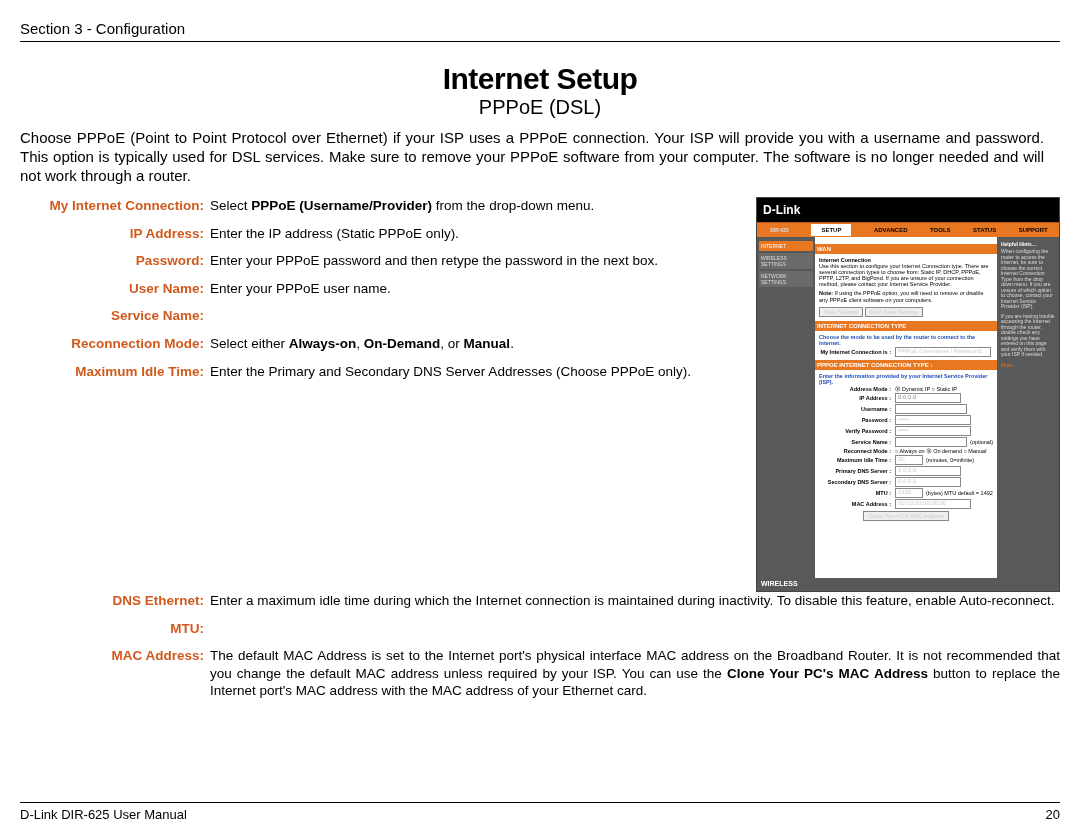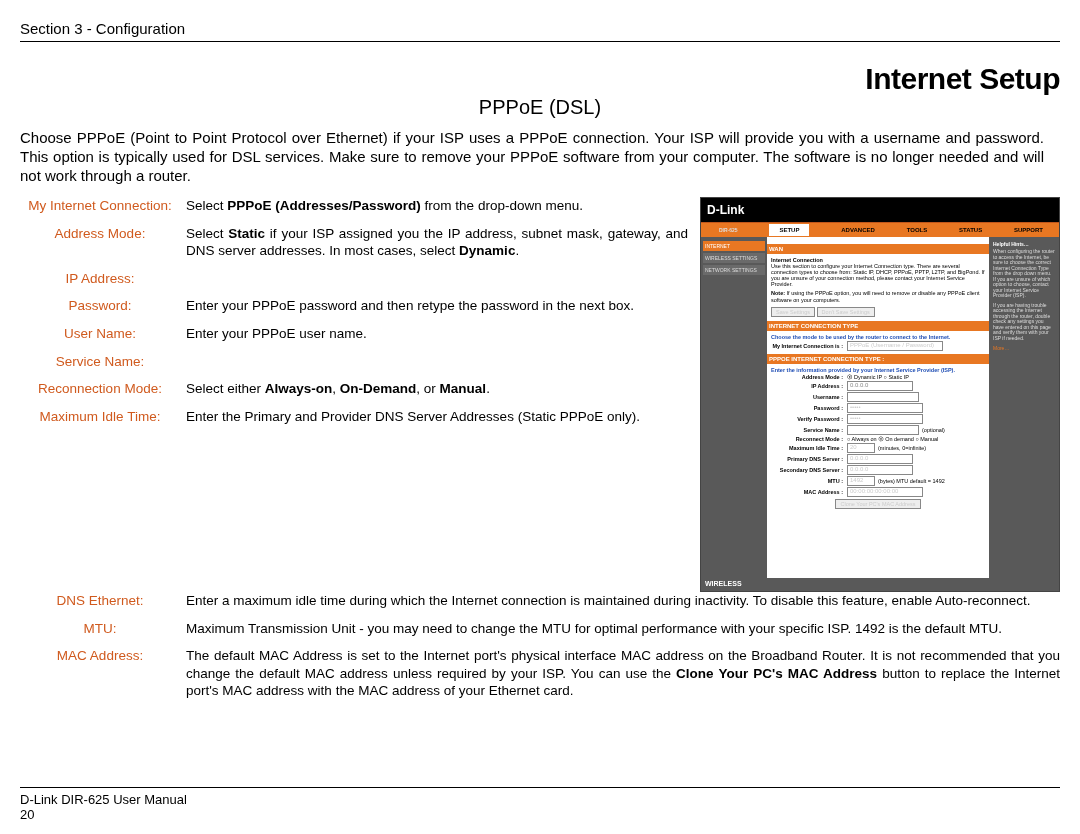--- a/index.html
+++ b/index.html
@@ -9,21 +9,21 @@
     color: #000;
     width: 1080px;
     height: 834px;
     box-sizing: border-box;
     padding: 20px 20px 15px 20px;
     position: relative;
   }
   .hr { border-top: 1px solid #000; margin: 4px 0 20px 0; }
   .section-header { font-size: 15px; color: #000; }
   h1.title {
-    text-align: right;
+    text-align: center;
     font-family: "Arial Black", Arial, sans-serif;
     font-weight: 900;
     font-size: 30px;
     margin: 10px 0 0 0;
     letter-spacing: -0.5px;
   }
   h2.subtitle {
     text-align: center;
     font-weight: normal;
     font-size: 20px;
@@ -34,29 +34,30 @@
     text-align: justify;
     margin: 0 16px 12px 0;
     line-height: 1.25;
   }
   .content-area { display: flex; gap: 12px; }
   .text-col { flex: 1; }
   .def-row { display: flex; margin-bottom: 10px; font-size: 13.5px; line-height: 1.3; }
   .def-label {
     width: 160px;
     min-width: 160px;
-    text-align: center;
+    text-align: right;
     color: #d05a1e;
-    font-weight: normal;
+    font-weight: bold;
     padding-right: 6px;
+    margin-left: 24px;
   }
   .def-text { flex: 1; text-align: justify; }
   .bold-inline { font-weight: bold; }
   .screenshot {
-    width: 360px;
+    width: 304px;
     height: 395px;
     border: 1px solid #444;
     background: #595959;
     box-sizing: border-box;
     font-size: 6px;
     color: #ccc;
     overflow: hidden;
     position: relative;
   }
   .router-top { background: #000; height: 24px; display:flex; align-items:center; padding:0 6px; }
@@ -72,51 +73,46 @@
   .orange-band { background:#e87722; color:#fff; font-weight:bold; padding:2px; margin: 3px -4px; font-size:6px; }
   .main-txt { color:#000; font-size:5.5px; line-height:1.1; }
   .form-row { display:flex; margin:1px 0; align-items:center; }
   .form-lbl { width:72px; text-align:right; color:#000; font-size:5.5px; font-weight:bold; padding-right:4px; }
   .form-in { height:8px; border:1px solid #888; background:#fff; flex:0 0 auto; }
   .btn-sm { border:1px solid #888; background:#eee; padding:1px 4px; font-size:5.5px; display:inline-block; }
   .blue-txt { color:#1e4db4; font-weight:bold; }
   .bot-band { background:#595959; color:#fff; font-size:7px; padding:2px 4px; font-weight:bold; }
   .footer { position: absolute; bottom: 12px; left: 20px; right: 20px; }
   .footer-hr { border-top: 1px solid #000; margin-bottom: 4px; }
-  .footer-row { display:flex; justify-content: space-between; font-size: 13px; flex-direction: column; }
+  .footer-row { display:flex; justify-content: space-between; font-size: 13px; }
 </style>
 </head>
 <body>
 
 <div class="section-header">Section 3 - Configuration</div>
 <div class="hr"></div>
 
 <h1 class="title">Internet Setup</h1>
 <h2 class="subtitle">PPPoE (DSL)</h2>
 
 <p class="intro">Choose PPPoE (Point to Point Protocol over Ethernet) if your ISP uses a PPPoE connection. Your ISP will provide you with a username and password. This option is typically used for DSL services. Make sure to remove your PPPoE software from your computer. The software is no longer needed and will not work through a router.</p>
 
 <div class="content-area">
   <div class="text-col">
     <div class="def-row">
       <div class="def-label">My Internet Connection:</div>
       <div class="def-text">
-        <span>Select </span><span class="bold-inline">PPPoE (Addresses/Password)</span><span> from the drop-down menu.</span>
-      </div>
-    </div>
-
-    <div class="def-row">
-      <div class="def-label">Address Mode:</div>
-      <div class="def-text">
-        <span>Select </span><span class="bold-inline">Static</span><span> if your ISP assigned you the IP address, subnet mask, gateway, and DNS server addresses. In most cases, select </span><span class="bold-inline">Dynamic</span><span>.</span>
-      </div>
-    </div>
+        <span>Select </span><span class="bold-inline">PPPoE (Username/Provider)</span><span> from the drop-down menu.</span>
+      </div>
+    </div>
+
 
     <div class="def-row">
       <div class="def-label">IP Address:</div>
+      <div class="def-text">Enter the IP address (Static PPPoE only).</div>
     </div>
 
     <div class="def-row">
       <div class="def-label">Password:</div>
       <div class="def-text">Enter your PPPoE password and then retype the password in the next box.</div>
     </div>
 
     <div class="def-row">
       <div class="def-label">User Name:</div>
       <div class="def-text">Enter your PPPoE user name.</div>
@@ -128,21 +124,21 @@
 
     <div class="def-row">
       <div class="def-label">Reconnection Mode:</div>
       <div class="def-text">
         <span>Select either </span><span class="bold-inline">Always-on</span><span>, </span><span class="bold-inline">On-Demand</span><span>, or </span><span class="bold-inline">Manual</span><span>.</span>
       </div>
     </div>
 
     <div class="def-row">
       <div class="def-label">Maximum Idle Time:</div>
-      <div class="def-text">Enter the Primary and Provider DNS Server Addresses (Static PPPoE only).</div>
+      <div class="def-text">Enter the Primary and Secondary DNS Server Addresses (Choose PPPoE only).</div>
     </div>
   </div>
 
   <div class="screenshot">
     <div class="router-top">
       <span class="logo-brand">D-Link</span>
     </div>
     <div class="router-nav">
       <span style="color:#ddd;font-size:5px;padding-left:2px;">DIR-625</span>
       <span class="active">SETUP</span>
@@ -238,21 +234,20 @@
   </div>
 </div>
 
 <div class="def-row">
   <div class="def-label">DNS Ethernet:</div>
   <div class="def-text">Enter a maximum idle time during which the Internet connection is maintained during inactivity. To disable this feature, enable Auto-reconnect.</div>
 </div>
 
 <div class="def-row">
   <div class="def-label">MTU:</div>
-  <div class="def-text">Maximum Transmission Unit - you may need to change the MTU for optimal performance with your specific ISP. 1492 is the default MTU.</div>
 </div>
 
 <div class="def-row">
   <div class="def-label">MAC Address:</div>
   <div class="def-text">
     <span>The default MAC Address is set to the Internet port's physical interface MAC address on the Broadband Router. It is not recommended that you change the default MAC address unless required by your ISP.  You can use the </span><span class="bold-inline">Clone Your PC's MAC Address</span><span> button to replace the Internet port's MAC address with the MAC address of your Ethernet card.</span>
   </div>
 </div>
 
 <div class="footer">

